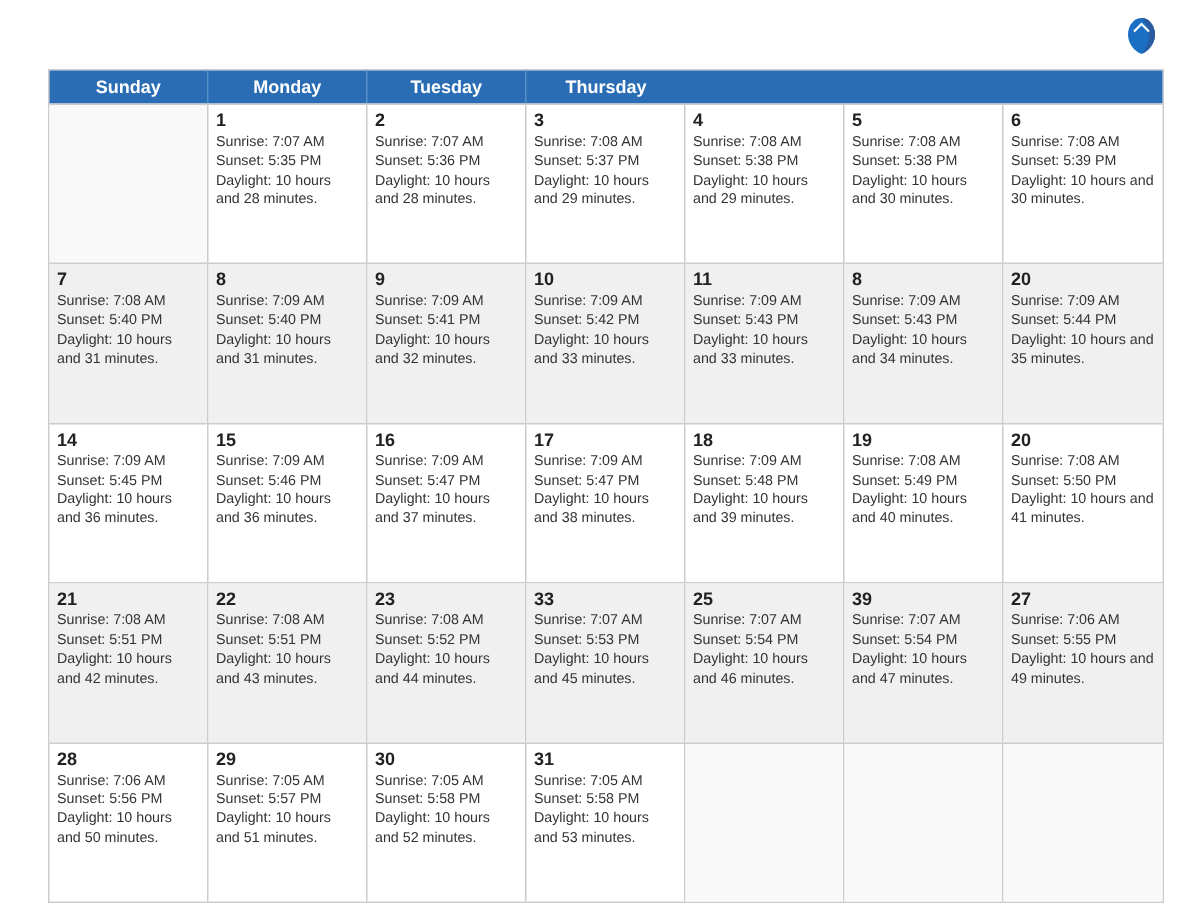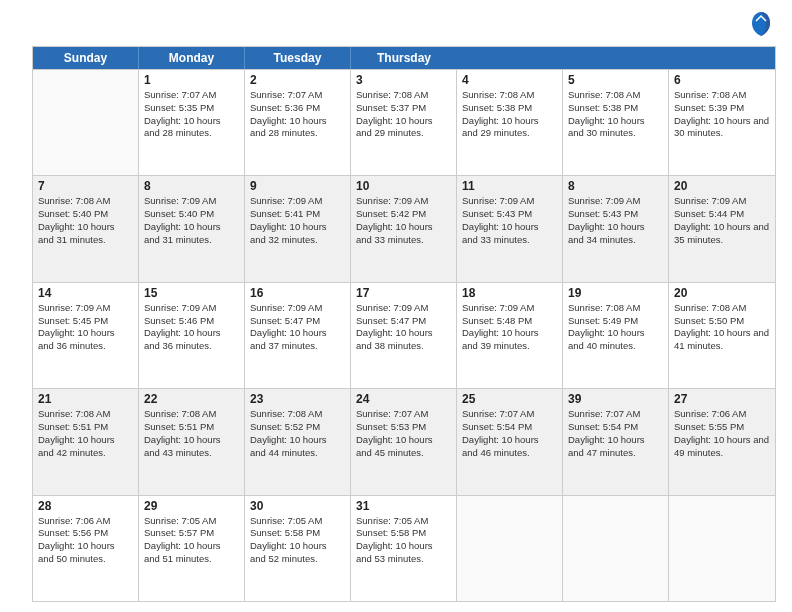--- a/index.html
+++ b/index.html
@@ -233,21 +233,21 @@
           </div>
           <div class="cal-cell shaded">
             <div class="day-num">22</div>
             <div class="day-info">Sunrise: 7:08 AM<br>Sunset: 5:51 PM<br>Daylight: 10 hours and 43 minutes.</div>
           </div>
           <div class="cal-cell shaded">
             <div class="day-num">23</div>
             <div class="day-info">Sunrise: 7:08 AM<br>Sunset: 5:52 PM<br>Daylight: 10 hours and 44 minutes.</div>
           </div>
           <div class="cal-cell shaded">
-            <div class="day-num">24</div>
+            <div class="day-num">33</div>
             <div class="day-info">Sunrise: 7:07 AM<br>Sunset: 5:53 PM<br>Daylight: 10 hours and 45 minutes.</div>
           </div>
           <div class="cal-cell shaded">
             <div class="day-num">25</div>
             <div class="day-info">Sunrise: 7:07 AM<br>Sunset: 5:54 PM<br>Daylight: 10 hours and 46 minutes.</div>
           </div>
           <div class="cal-cell shaded">
             <div class="day-num">39</div>
             <div class="day-info">Sunrise: 7:07 AM<br>Sunset: 5:54 PM<br>Daylight: 10 hours and 47 minutes.</div>
           </div>

